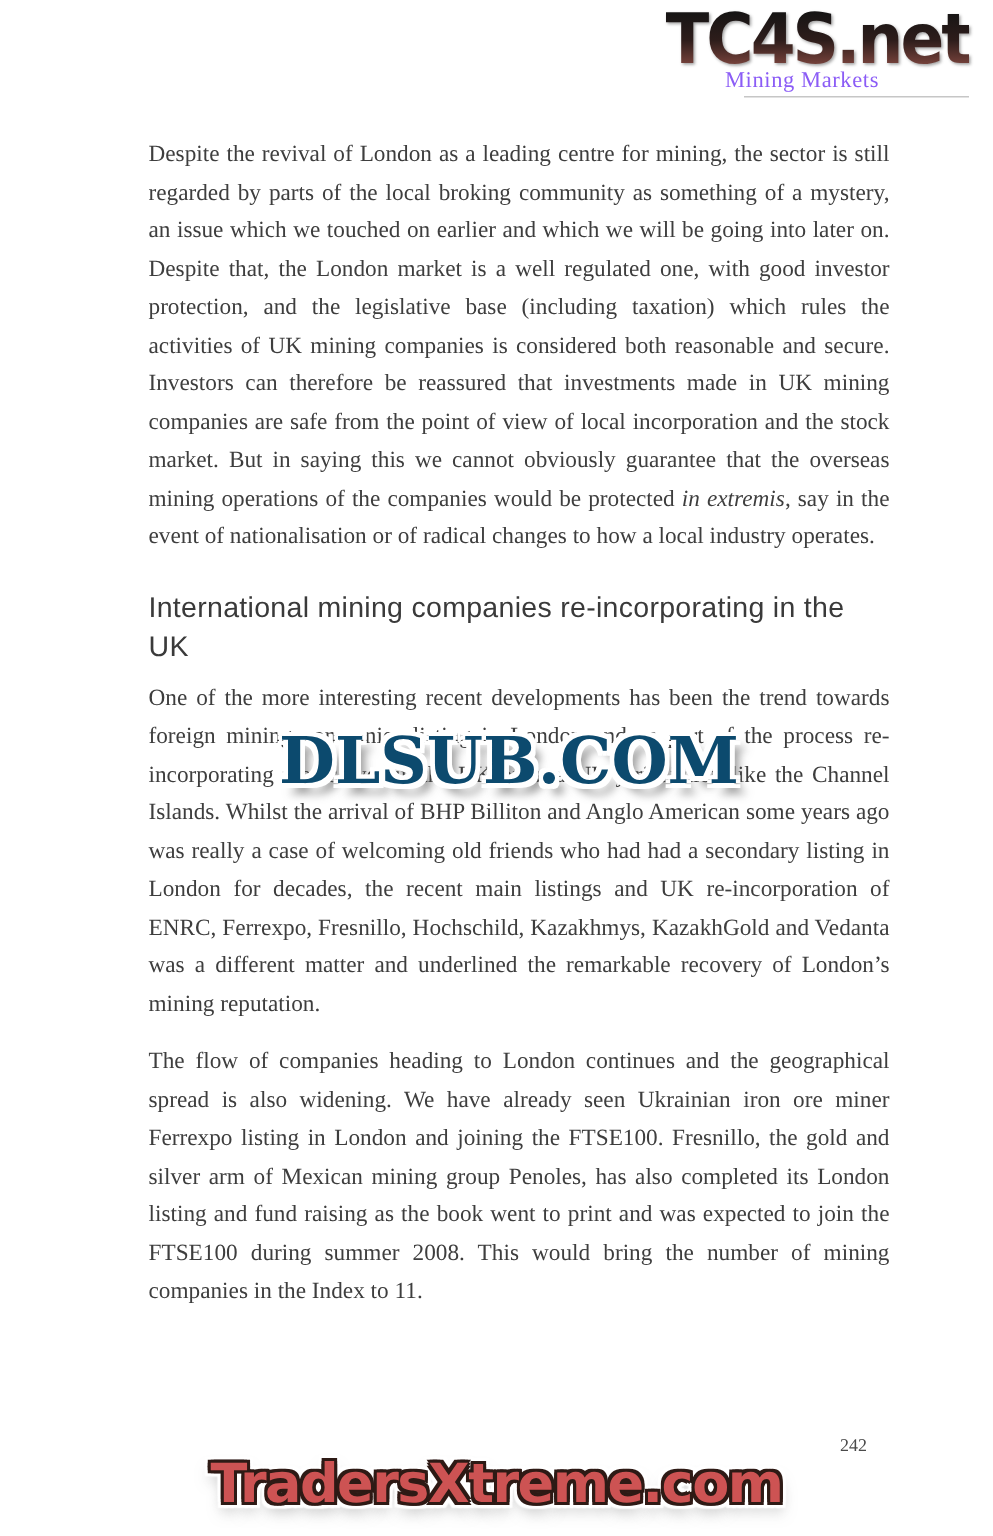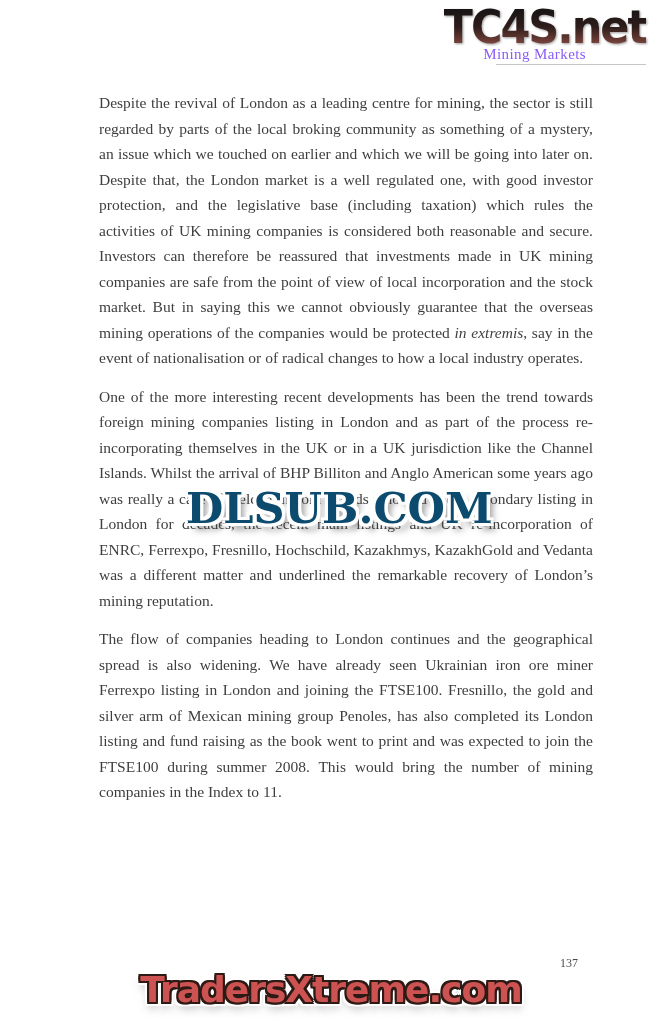--- a/index.html
+++ b/index.html
@@ -101,25 +101,26 @@
 
 <div class="page">
 
   <div class="tc4s-logo">TC4S.net</div>
   <div class="tagline">Mining Markets</div>
   <div class="header-rule"></div>
 
   <div class="content">
     <p><span>Despite the revival of London as a leading centre for mining, the sector is still regarded by parts of the local broking community as something of a mystery, an issue which we touched on earlier and which we will be going into later on. Despite that, the London market is a well regulated one, with good investor protection, and the legislative base (including taxation) which rules the activities of UK mining companies is considered both reasonable and secure. Investors can therefore be reassured that investments made in UK mining companies are safe from the point of view of local incorporation and the stock market. But in saying this we cannot obviously guarantee that the overseas mining operations of the companies would be protected </span><em>in extremis</em><span>, say in the event of nationalisation or of radical changes to how a local industry operates.</span></p>
 
+    <h2 class="section-heading">International mining companies re-incorporating in the UK</h2>
 
     <p>One of the more interesting recent developments has been the trend towards foreign mining companies listing in London and as part of the process re-incorporating themselves in the UK or in a UK jurisdiction like the Channel Islands. Whilst the arrival of BHP Billiton and Anglo American some years ago was really a case of welcoming old friends who had had a secondary listing in London for decades, the recent main listings and UK re-incorporation of ENRC, Ferrexpo, Fresnillo, Hochschild, Kazakhmys, KazakhGold and Vedanta was a different matter and underlined the remarkable recovery of London’s mining reputation.</p>
 
     <p>The flow of companies heading to London continues and the geographical spread is also widening. We have already seen Ukrainian iron ore miner Ferrexpo listing in London and joining the FTSE100.  Fresnillo, the gold and silver arm of Mexican mining group Penoles, has also completed its London listing and fund raising as the book went to print and was expected to join the FTSE100 during summer 2008. This would bring the number of mining companies in the Index to 11.</p>
 
   </div>
 
   <div class="watermark">DLSUB.COM</div>
 
-  <div class="page-number">137</div>
+  <div class="page-number">242</div>
   <div class="footer-logo">TradersXtreme.com</div>
 
 </div>
 
 </body></html>

